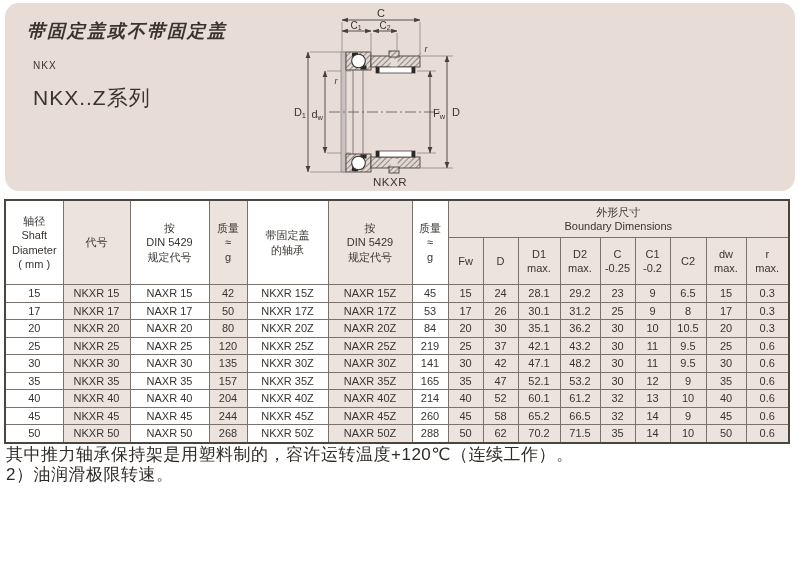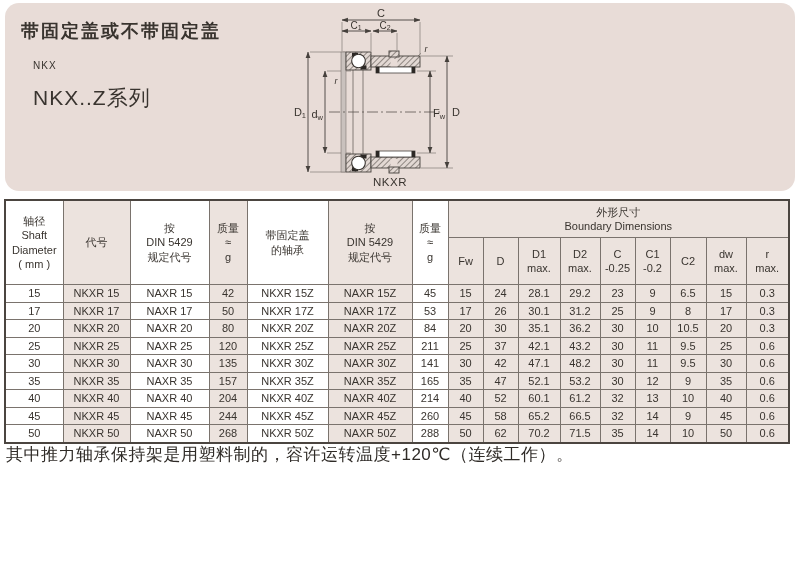--- a/index.html
+++ b/index.html
@@ -7,22 +7,22 @@
     width:800px;height:561px;position:relative;background:#ffffff;
     font-family:"Liberation Sans","DejaVu Sans",sans-serif;color:#39342f;
     overflow:hidden;
   }
   
   .banner{
     position:absolute;left:5px;top:3px;width:790px;height:188px;
     background:#e8dcd7;border-radius:14px;
   }
   .banner-title{
-    position:absolute;left:16px;top:16px;font-size:18px;font-weight:bold;
-    letter-spacing:2px;color:#39342f;
+    position:absolute;left:22px;top:16px;font-size:18px;font-weight:bold;
+    letter-spacing:2px;color:#39342f;font-style:italic;
   }
   .banner-series1{position:absolute;left:28px;top:57px;font-size:10px;letter-spacing:1px;}
   .banner-series2{position:absolute;left:28px;top:81px;font-size:21px;letter-spacing:1px;}
   .drawing{position:absolute;left:288px;top:4px;width:182px;height:186px;}
   .drawing text{font-family:"Liberation Sans","DejaVu Sans",sans-serif;fill:#39342f;}
 
   
   table.dim{
     position:absolute;left:4px;top:199px;width:712px;
     border-collapse:collapse;table-layout:fixed;
@@ -258,21 +258,21 @@
           <td class="s">20</td>
           <td class="s">0.3</td>
         </tr>
         <tr>
           <td class="w">25</td>
           <td class="s">NKXR 25</td>
           <td class="w">NAXR 25</td>
           <td class="s">120</td>
           <td class="w">NKXR 25Z</td>
           <td class="s">NAXR 25Z</td>
-          <td class="w">211</td>
+          <td class="w">219</td>
           <td class="s">25</td>
           <td class="s">37</td>
           <td class="s">42.1</td>
           <td class="s">43.2</td>
           <td class="s">30</td>
           <td class="s">11</td>
           <td class="s">9.5</td>
           <td class="s">25</td>
           <td class="s">0.6</td>
         </tr>
@@ -364,15 +364,16 @@
           <td class="s">14</td>
           <td class="s">10</td>
           <td class="s">50</td>
           <td class="s">0.6</td>
         </tr>
       </tbody>
   </table>
 
   <div class="notes">
     <div>其中推力轴承保持架是用塑料制的，容许运转温度+120℃（连续工作）。</div>
+    <div>2）油润滑极限转速。</div>
   </div>
 
 </div>
 
 </body></html>

